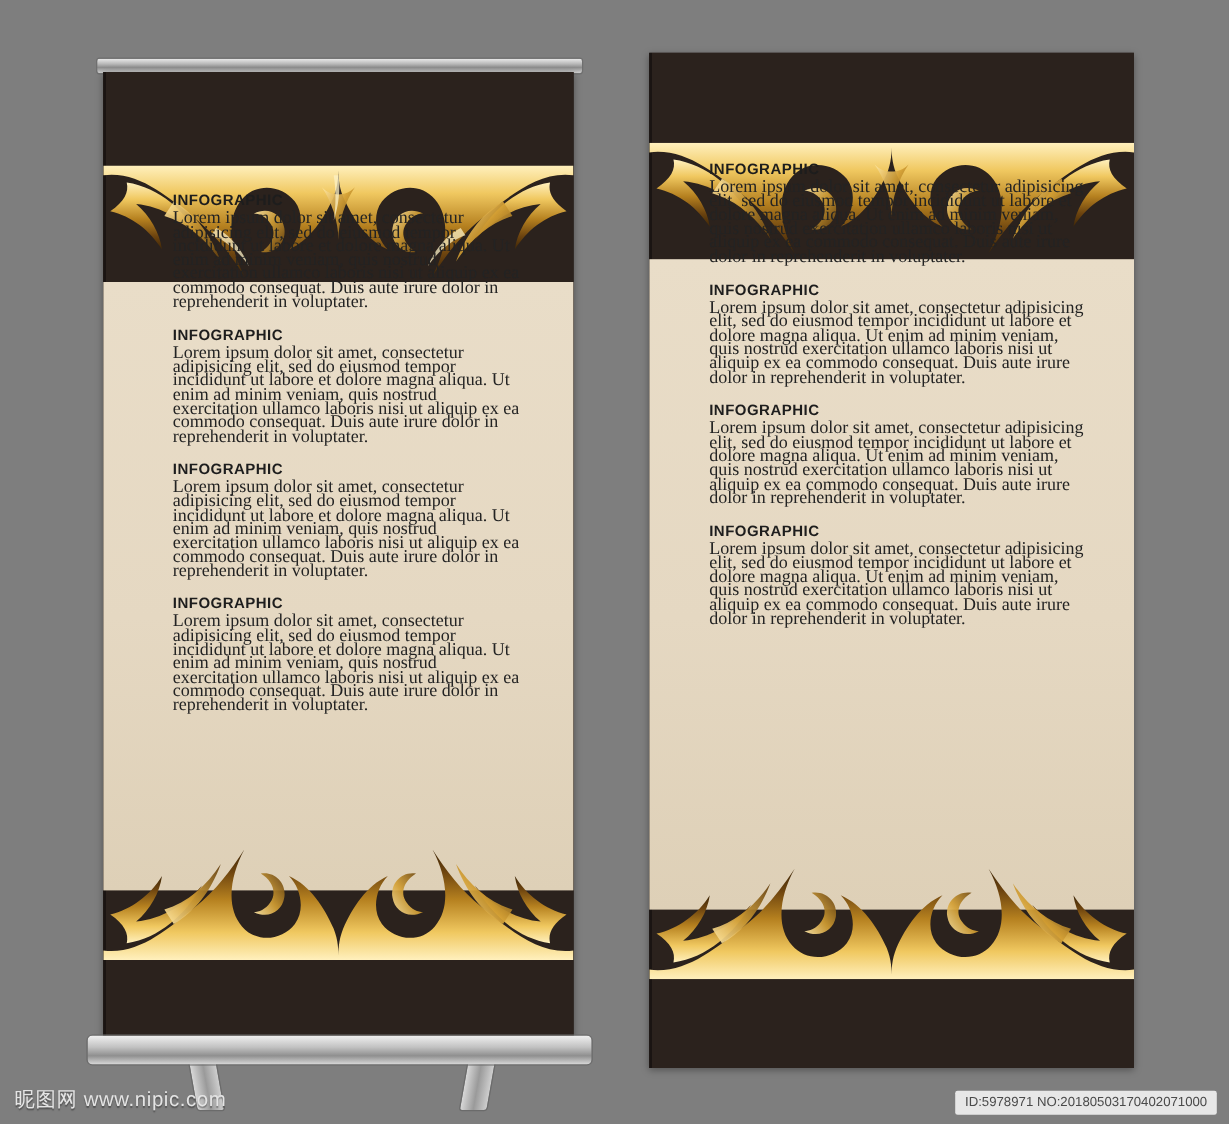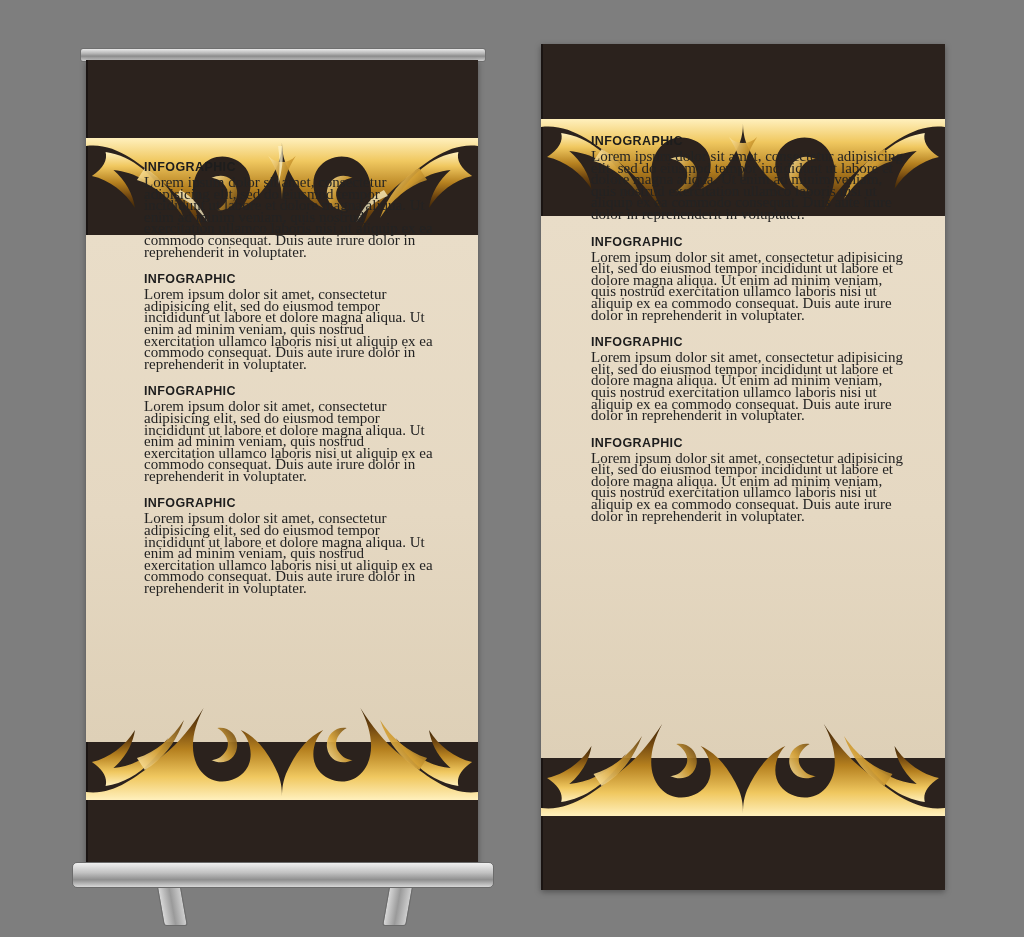--- a/index.html
+++ b/index.html
@@ -291,14 +291,21 @@
         <h3>INFOGRAPHIC</h3>
         <p>Lorem ipsum dolor sit amet, consectetur adipisicing elit, sed do eiusmod tempor incididunt ut labore et dolore magna aliqua. Ut enim ad minim veniam, quis nostrud exercitation ullamco laboris nisi ut aliquip ex ea commodo consequat. Duis aute irure dolor in reprehenderit in voluptater.</p>
       </div>
       <div class="block">
         <h3>INFOGRAPHIC</h3>
         <p>Lorem ipsum dolor sit amet, consectetur adipisicing elit, sed do eiusmod tempor incididunt ut labore et dolore magna aliqua. Ut enim ad minim veniam, quis nostrud exercitation ullamco laboris nisi ut aliquip ex ea commodo consequat. Duis aute irure dolor in reprehenderit in voluptater.</p>
       </div>
     </div>
   </div>
 
+  <div class="footer">
+    <div class="watermark">
+      <span class="cn">昵图网</span>
+      <span>www.nipic.com</span>
+    </div>
+    <div class="idbadge">ID:5978971 NO:20180503170402071000</div>
+  </div>
 
 </div>
 
 </body></html>

